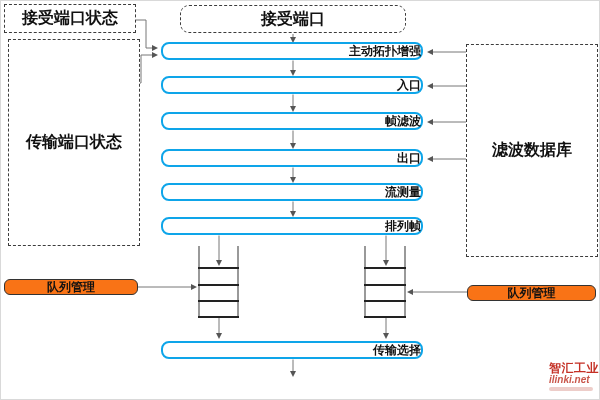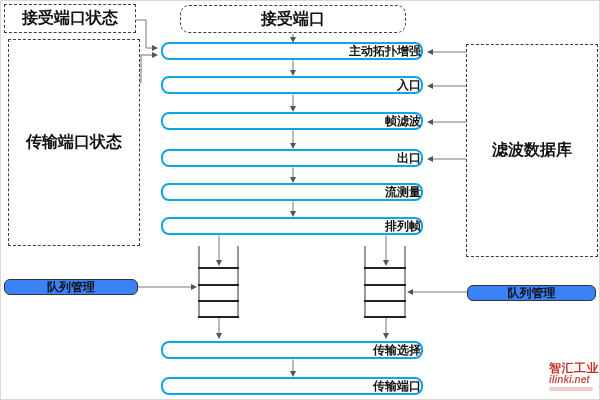--- a/index.html
+++ b/index.html
@@ -20,21 +20,21 @@
   #box-fdb{left:465px;top:43px;width:132px;height:213px;}
   .pipe{
     position:absolute;left:160px;width:262px;height:18px;
     border:2px solid #0ea5e9;border-radius:8px;background:#fff;
     display:flex;align-items:center;justify-content:flex-end;
     font-weight:bold;font-size:12px;box-sizing:border-box;z-index:2;
   }
   #pipe-0{top:41px;} #pipe-1{top:75px;} #pipe-2{top:111px;} #pipe-3{top:148px;}
   #pipe-4{top:182px;} #pipe-5{top:216px;} #pipe-6{top:340px;} #pipe-7{top:376px;}
   .qm{
-    position:absolute;height:16px;border:1.5px solid #333;border-radius:6px;background:#3b82f6;
+    position:absolute;height:16px;border:1.5px solid #333;border-radius:6px;background:#f97316;
     display:flex;align-items:center;justify-content:center;
     font-weight:bold;font-size:12px;box-sizing:border-box;z-index:2;font-family:Liberation Serif, serif;
   }
   #qm-left{left:3px;top:278px;width:134px;}
   #qm-right{left:466px;top:284px;width:129px;}
   .wm{position:absolute;left:548px;top:361px;width:50px;line-height:1.05;z-index:3;}
   .wm-brand{font-weight:bold;font-size:12px;color:#c43025;letter-spacing:0.5px;white-space:nowrap;}
   .wm-domain{font-style:italic;font-weight:bold;font-size:10px;color:#c9564a;white-space:nowrap;}
   .wm-tag{margin-top:2px;width:44px;height:4px;border-radius:2px;background:#dfa49c;opacity:.55;}
 </style>
@@ -135,23 +135,20 @@
   </div>
   <div class="pipe" id="pipe-4">
     <span>流测量</span>
   </div>
   <div class="pipe" id="pipe-6">
     <span>传输选择</span>
   </div>
   <div class="pipe" id="pipe-5">
     <span>排列帧</span>
   </div>
-  <div class="pipe" id="pipe-7">
-    <span>传输端口</span>
-  </div>
 
   <div class="qm" id="qm-left">
     <span>队列管理</span>
   </div>
   <div class="qm" id="qm-right">
     <span>队列管理</span>
   </div>
 
   <div class="wm">
     <div class="wm-brand">智汇工业</div>

